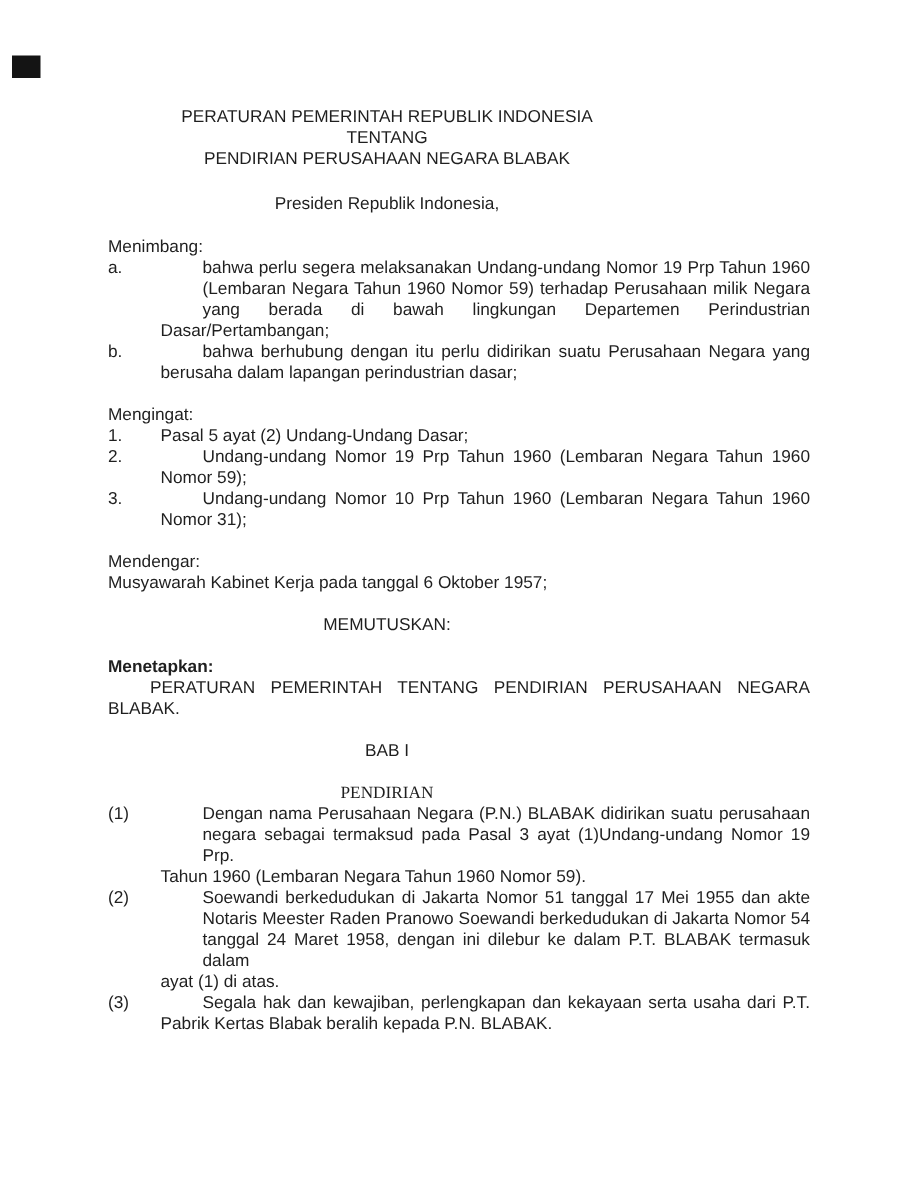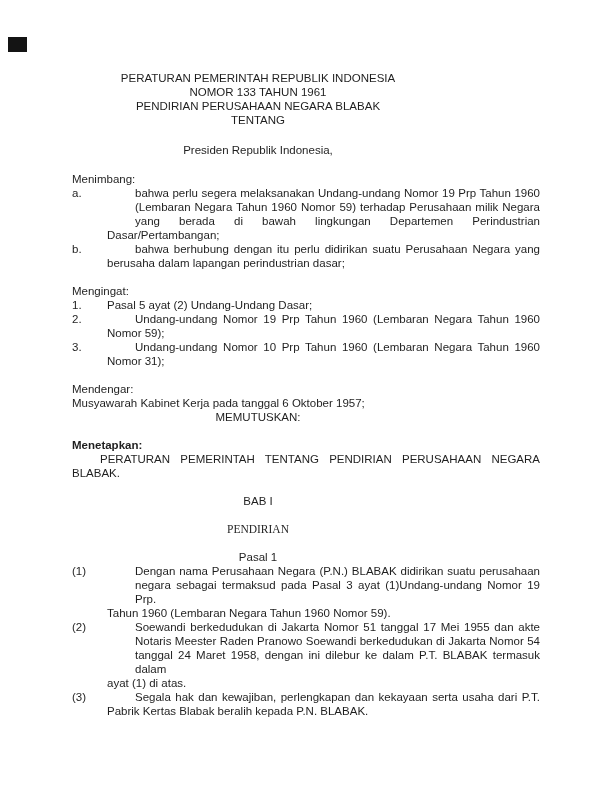--- a/index.html
+++ b/index.html
@@ -30,23 +30,22 @@
   .jline { text-align:justify; text-align-last:justify; word-spacing:0.01em;padding-left:28px; }
   .lline { text-align:center; text-align-last:left; }
 </style>
 </head>
 <body style="background: rgb(255, 255, 255); color: rgb(31, 31, 31);">
 
 <div class="stamp" style="background: rgb(20, 20, 20);"></div>
 <div id="page">
     <div class="center" style="margin-top: 0px;">
       <div>PERATURAN PEMERINTAH REPUBLIK INDONESIA</div>
-      <div>NOMOR 133 TAHUN 1961</div>
+      <div>TENTANG</div>
       <div>PENDIRIAN PERUSAHAAN NEGARA BLABAK</div>
-      <div>TENTANG</div>
     </div>
     <div class="center" style="margin-top: 16px;">Presiden Republik Indonesia,</div>
     <div class="col" style="margin-top: 15px;">Menimbang:</div>
     <div class="col item" style="margin-top: 0px;">
       <span class="lbl">a.</span>
       <div class="jline">bahwa perlu segera melaksanakan Undang-undang Nomor 19 Prp Tahun 1960</div>
       <div class="jline">(Lembaran Negara Tahun 1960 Nomor 59) terhadap Perusahaan milik Negara</div>
       <div class="jline">yang berada di bawah lingkungan Departemen Perindustrian</div>
       <div class="lline">Dasar/Pertambangan;</div>
     </div>
@@ -65,29 +64,28 @@
       <div class="jline">Undang-undang Nomor 19 Prp Tahun 1960 (Lembaran Negara Tahun 1960</div>
       <div class="lline">Nomor 59);</div>
     </div>
     <div class="col item" style="margin-top: 0px;">
       <span class="lbl">3.</span>
       <div class="jline">Undang-undang Nomor 10 Prp Tahun 1960 (Lembaran Negara Tahun 1960</div>
       <div class="lline">Nomor 31);</div>
     </div>
     <div class="col" style="margin-top: 14px;">Mendengar:</div>
     <div class="col" style="margin-top: 0px;">Musyawarah Kabinet Kerja pada tanggal 6 Oktober 1957;</div>
-    <div class="center" style="">MEMUTUSKAN:</div>
+    <div class="center" style="margin-top: 14px;">MEMUTUSKAN:</div>
     <div class="col" style="margin-top: 14px; font-weight: bold;">Menetapkan:</div>
     <div class="col" style="margin-top: 0px;">
       <div class="jline">PERATURAN PEMERINTAH TENTANG PENDIRIAN PERUSAHAAN NEGARA</div>
       <div class="lline">BLABAK.</div>
     </div>
     <div class="center" style="margin-top: 14px;">BAB I</div>
     <div class="center" style="margin-top: 14px; font-family: Liberation Serif, serif;">PENDIRIAN</div>
-    <div class="center" style="margin-top: 14px;">Pasal 1</div>
     <div class="col item" style="margin-top: 0px;">
       <span class="lbl">(1)</span>
       <div class="jline">Dengan nama Perusahaan Negara (P.N.) BLABAK didirikan suatu perusahaan</div>
       <div class="jline">negara sebagai termaksud pada Pasal 3 ayat (1)Undang-undang Nomor 19 Prp.</div>
       <div class="lline">Tahun 1960 (Lembaran Negara Tahun 1960 Nomor 59).</div>
     </div>
     <div class="col item" style="margin-top: 0px;">
       <span class="lbl">(2)</span>
       <div class="jline">Soewandi berkedudukan di Jakarta Nomor 51 tanggal 17 Mei 1955 dan akte</div>
       <div class="jline">Notaris Meester Raden Pranowo Soewandi berkedudukan di Jakarta Nomor 54</div>

